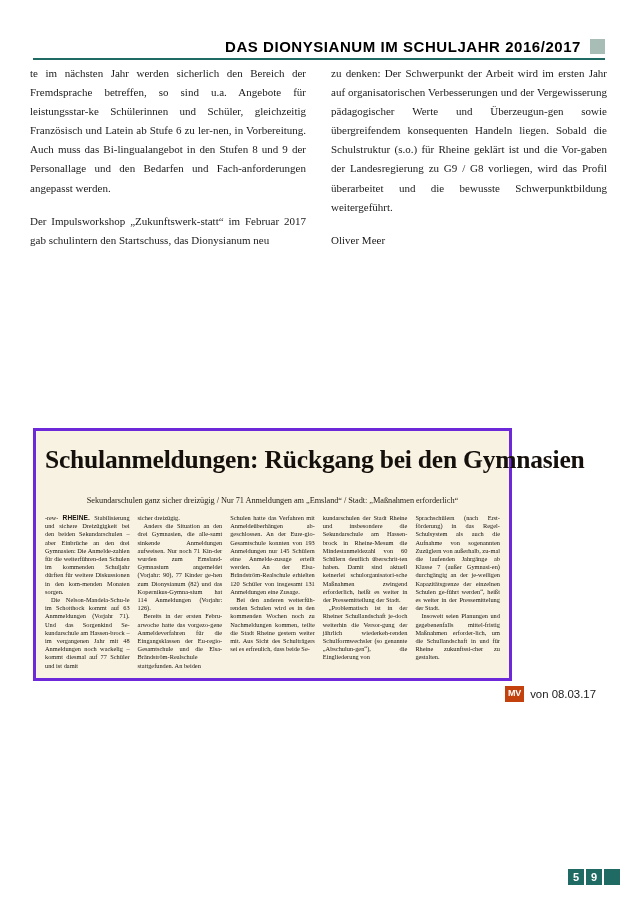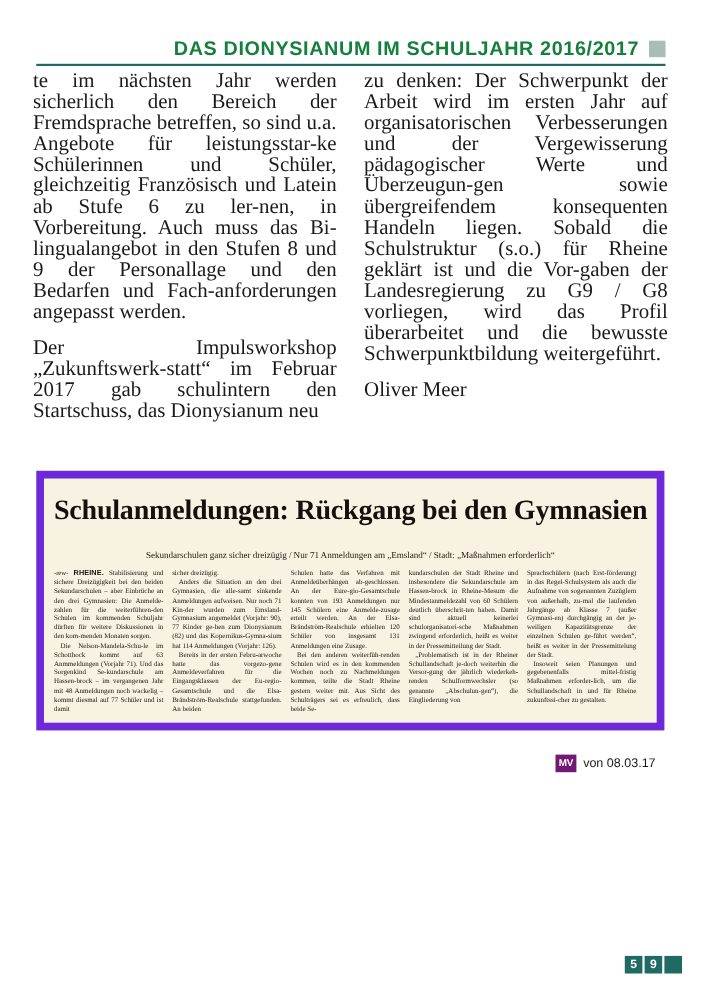--- a/index.html
+++ b/index.html
@@ -36,23 +36,23 @@
     position: absolute;
     right: 0;
     bottom: 5px;
     display: flex;
     align-items: center;
     gap: 9px;
   }
   .header-title {
     font-family: "Liberation Sans", sans-serif;
     font-weight: bold;
-    font-size: 18px;
+    font-size: 15px;
     letter-spacing: 0.55px;
-    color: #15803d;
+    color: #000000;
     white-space: nowrap;
   }
   .header-square {
     width: 15px;
     height: 15px;
     background: #a8bdb5;
     display: block;
   }
 
   
@@ -62,42 +62,42 @@
     top: 64px;
     width: 578px;
     display: flex;
     gap: 25px;
   }
   .col {
     width: 276px;
   }
   .col p {
     margin: 0 0 14px 0;
-    font-size: 19px;
+    font-size: 11px;
     line-height: 19.1px;
     text-align: justify;
     text-justify: inter-word;
     hyphens: manual;
   }
   .col p:last-child {
     margin-bottom: 0;
   }
   .byline {
     margin-top: 2px !important;
     text-align: center;
   }
 
   
   .clipping {
     position: absolute;
     left: 33px;
     top: 428px;
-    width: 571px;
+    width: 479px;
     background: #f7f2e2;
-    border: 7px solid #6d28d9;
+    border: 3px solid #6d28d9;
     box-sizing: border-box;
     padding: 14px 9px 8px 9px;
   }
   .clip-headline {
     font-family: "Liberation Serif", serif;
     font-weight: bold;
     font-size: 25.5px;
     line-height: 30px;
     text-align: center;
     color: #15100c;
@@ -147,21 +147,21 @@
   
   .source-line {
     position: absolute;
     right: 42px;
     top: 686px;
     display: flex;
     align-items: center;
     gap: 6px;
   }
   .mv-logo {
-    background: #701a75;
+    background: #c2410c;
     color: #ffffff;
     font-family: "Liberation Sans", sans-serif;
     font-weight: bold;
     font-size: 9px;
     line-height: 1;
     padding: 3px 3px 3.5px 3px;
     letter-spacing: -0.2px;
     margin-left: 12px;
   }
   .source-date {

